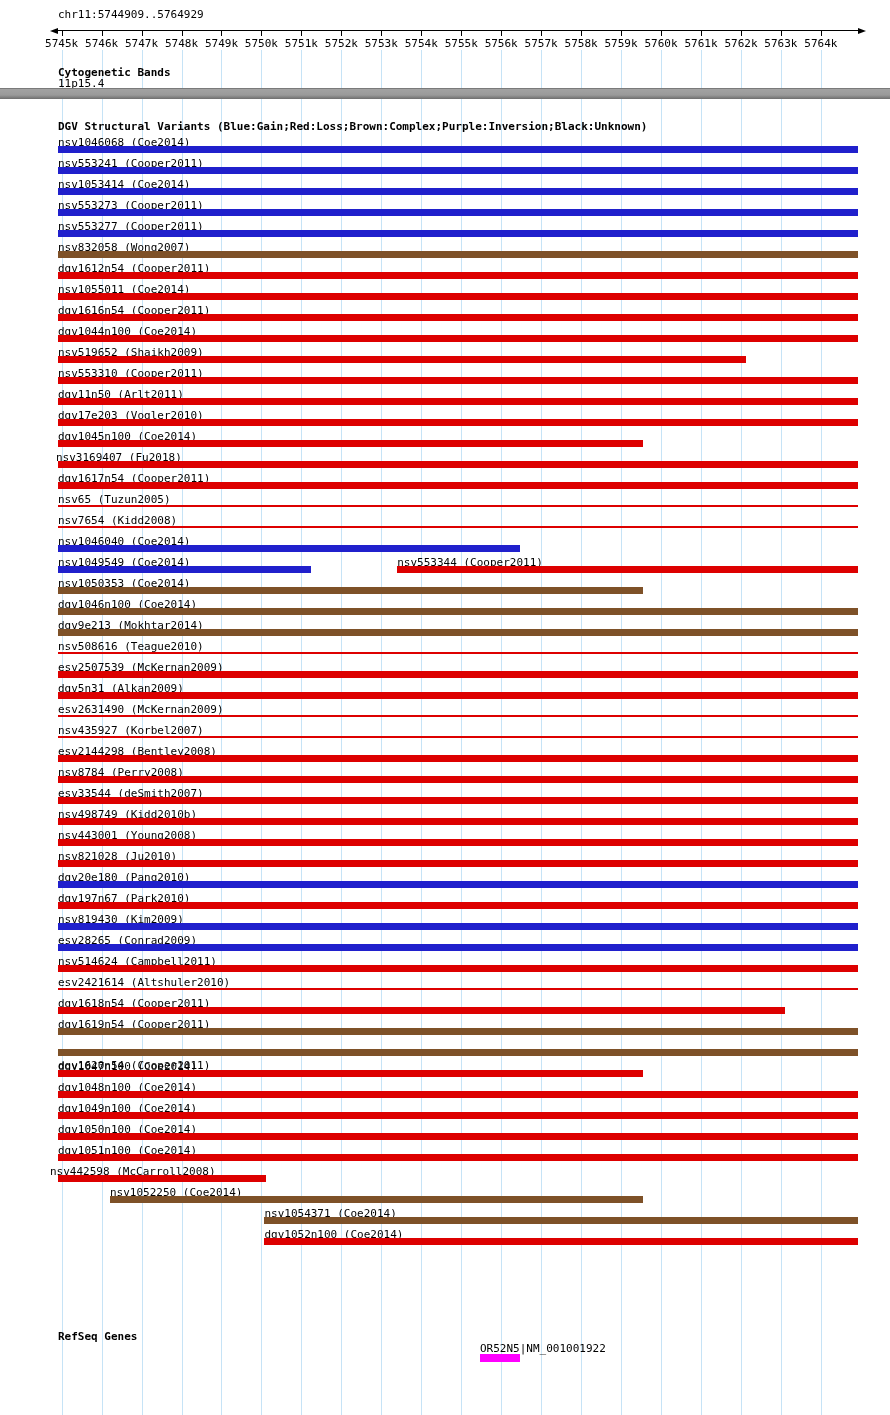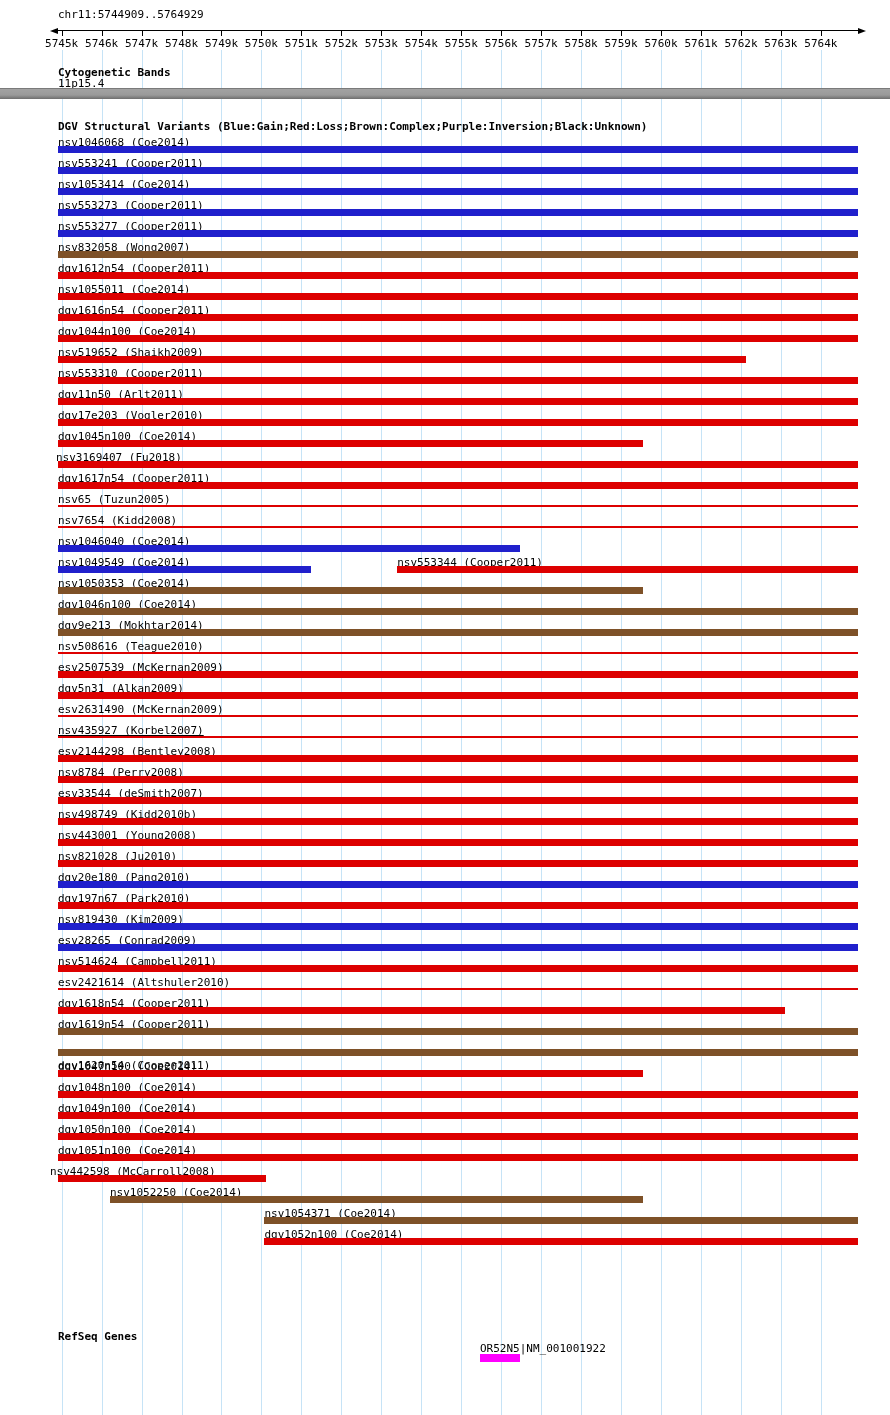--- a/index.html
+++ b/index.html
@@ -226,21 +226,21 @@
       </div>
       <div class="track-row">
         <div class="row-label" style="left: 58px;">dgv5n31 (Alkan2009)</div>
         <div class="row-bar thick" style="left: 58px; width: 800px; background: rgb(221, 0, 0);"></div>
       </div>
       <div class="track-row">
         <div class="row-label" style="left: 58px;">esv2631490 (McKernan2009)</div>
         <div class="row-bar thin" style="left: 58px; width: 800px; background: rgb(221, 0, 0);"></div>
       </div>
       <div class="track-row">
-        <div class="row-label" style="left: 58px; text-decoration: underline;">nsv435927 (Korbel2007)</div>
+        <div class="row-label" style="left: 58px;">nsv435927 (Korbel2007)</div>
         <div class="row-bar thin" style="left: 58px; width: 800px; background: rgb(221, 0, 0);"></div>
       </div>
       <div class="track-row">
         <div class="row-label" style="left: 58px;">esv2144298 (Bentley2008)</div>
         <div class="row-bar thick" style="left: 58px; width: 800px; background: rgb(221, 0, 0);"></div>
       </div>
       <div class="track-row">
         <div class="row-label" style="left: 58px;">nsv8784 (Perry2008)</div>
         <div class="row-bar thick" style="left: 58px; width: 800px; background: rgb(221, 0, 0);"></div>
       </div>

